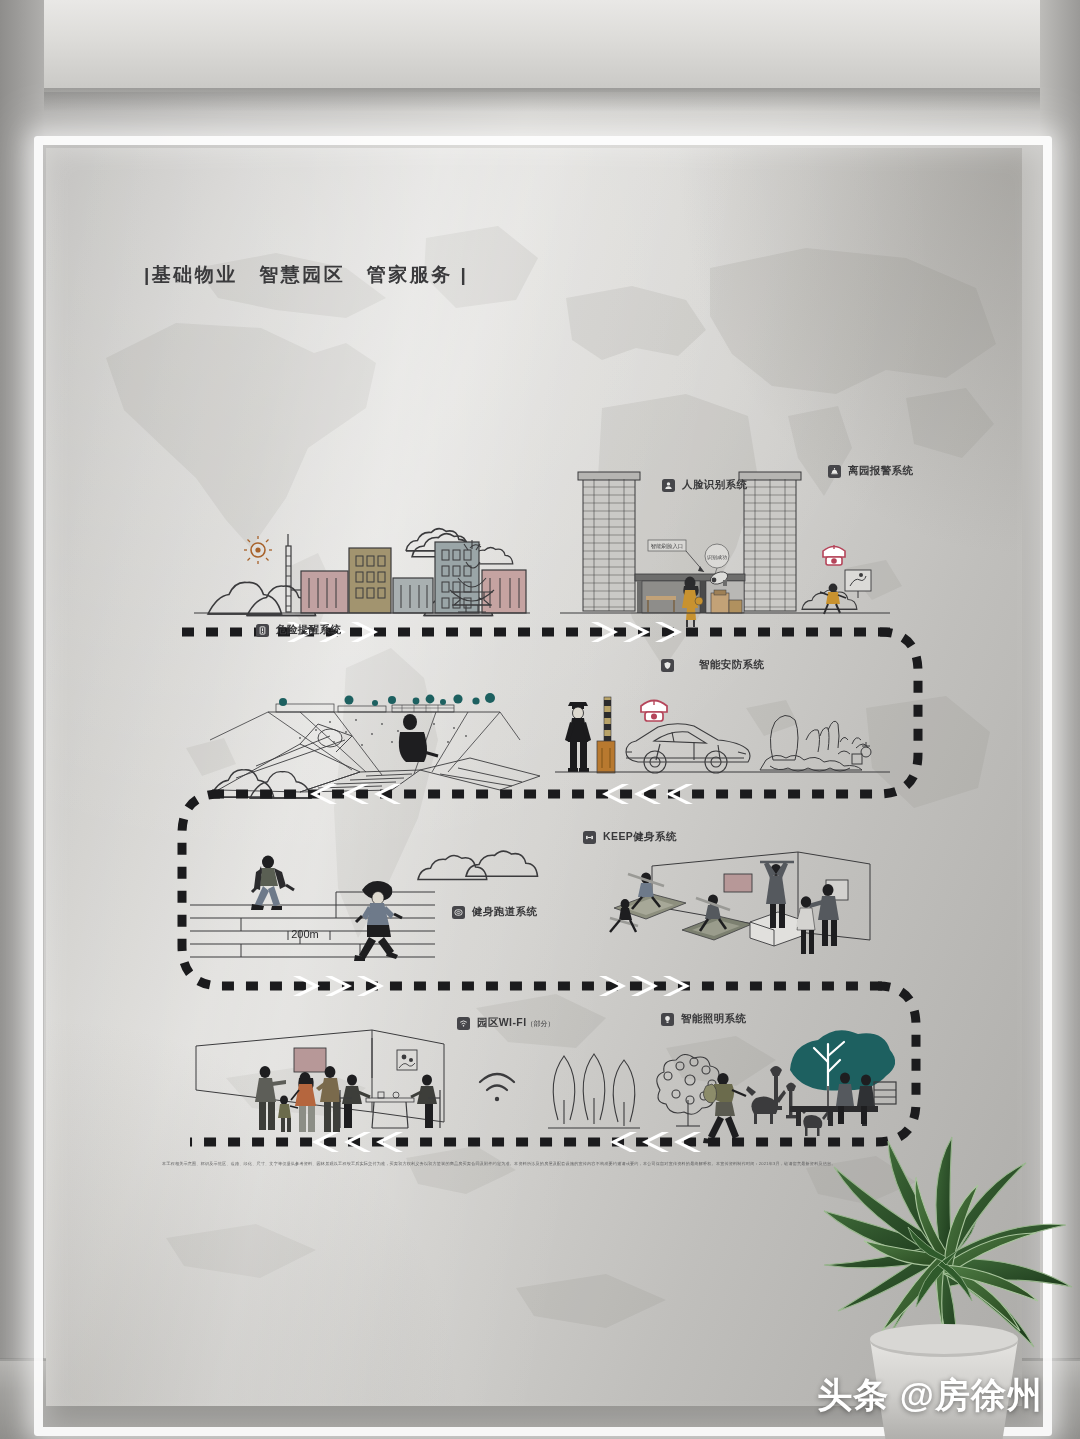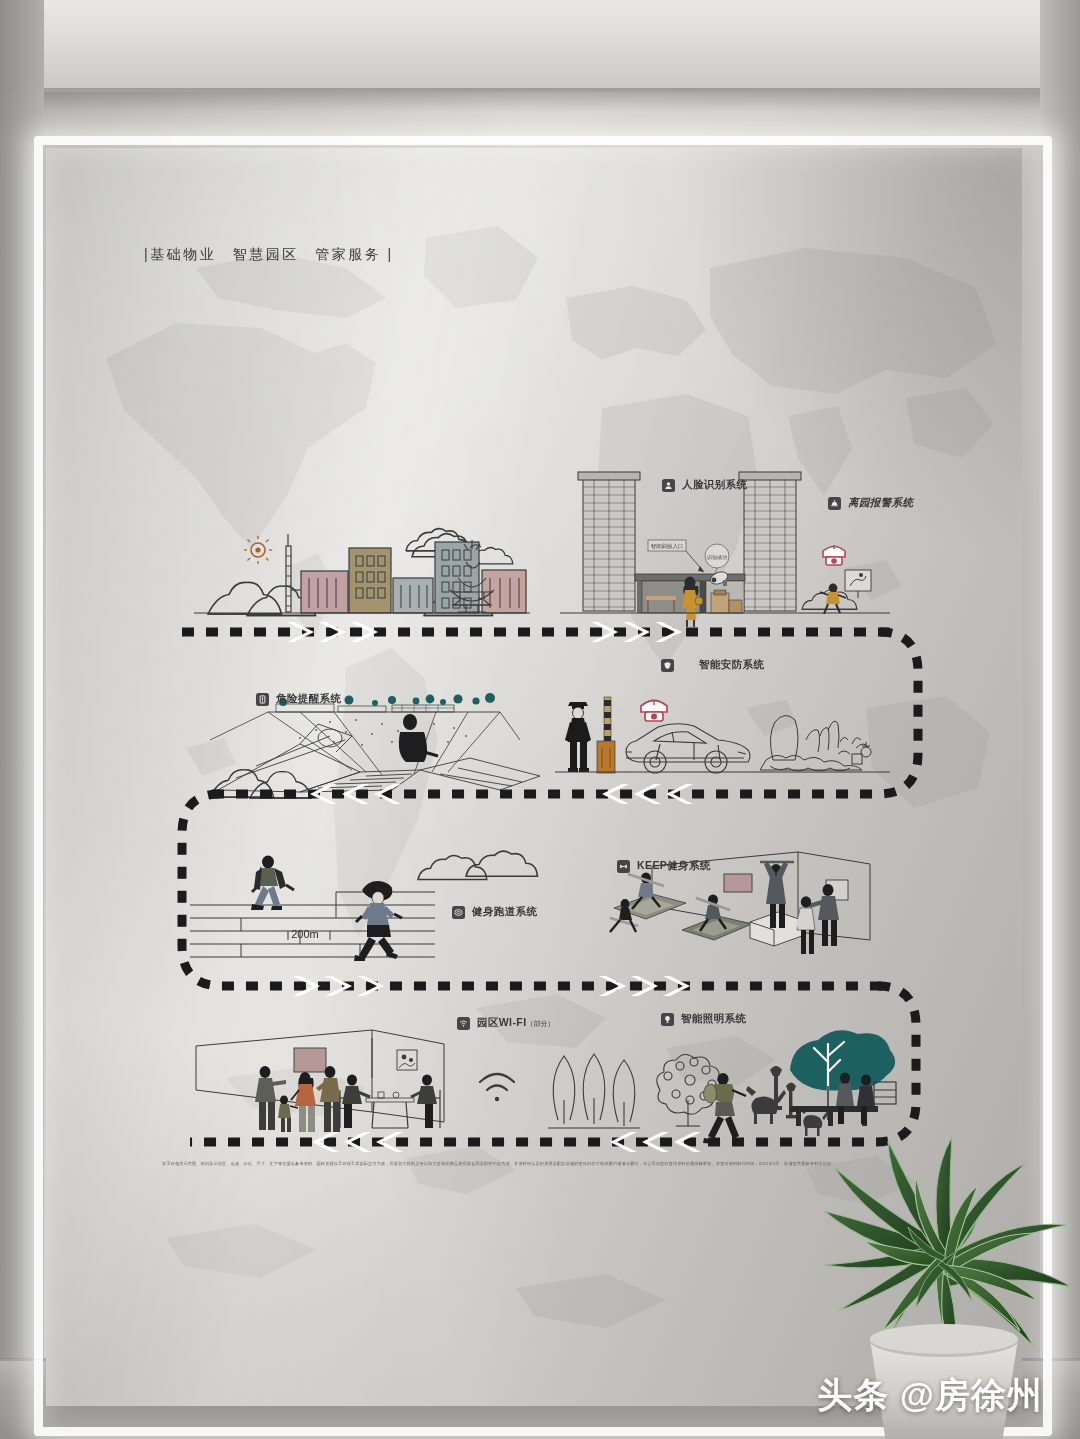--- a/index.html
+++ b/index.html
@@ -97,22 +97,22 @@
   }
   .glink-mark i{
     display:block;width:14px;height:9px;background:#e8e8e6;border-radius:1px;
   }
   .title-txt{
     font-size:37px;letter-spacing:.5px;color:#2d2d2f;font-weight:400;
     white-space:nowrap;
     text-shadow:0 1px 0 rgba(255,255,255,.25);
   }
   .subtitle{
-    margin-top:18px;font-size:14px;color:#3a3a3c;letter-spacing:2.5px;
-    white-space:nowrap;font-weight:400;
+    margin-top:34px;font-size:19px;color:#3a3a3c;letter-spacing:2.5px;
+    white-space:nowrap;font-weight:700;
   }
 
   
   .syslabel{
     position:absolute;display:flex;align-items:center;gap:7px;
     white-space:nowrap;
   }
   .syslabel .chip{
     width:13px;height:13px;border-radius:2.5px;background:#46464a;
     display:flex;align-items:center;justify-content:center;flex:none;
@@ -993,52 +993,52 @@
   <div class="syslabel" style="left:662px;top:478px;">
     <span class="chip">
       <svg width="9" height="9" viewBox="0 0 10 10">
           <circle cx="5" cy="3.2" r="1.9" fill="#e9e9e7"></circle>
           <path d="M1.4 9 q.6-3.1 3.6-3.1 q3 0 3.6 3.1 z" fill="#e9e9e7"></path>
         </svg>
     </span>
     <span class="lab">人脸识别系统</span>
   </div>
 
-  <div class="syslabel" style="left:828px;top:496px;font-style:italic;">
+  <div class="syslabel" style="left:828px;top:464px;">
     <span class="chip">
       <svg width="9" height="9" viewBox="0 0 10 10">
           <path d="M2 7 q0-4 3-4 q3 0 3 4 z" fill="#e9e9e7"></path>
           <rect x="1.4" y="7" width="7.2" height="1" fill="#e9e9e7"></rect>
           <rect x="4.4" y="1.2" width="1.2" height="1.6" fill="#e9e9e7"></rect>
         </svg>
     </span>
     <span class="lab">离园报警系统</span>
   </div>
 
-  <div class="syslabel" style="left:256px;top:692px;">
+  <div class="syslabel" style="left:256px;top:623px;">
     <span class="chip">
       <svg width="9" height="9" viewBox="0 0 10 10">
           <rect x="2.4" y="1" width="5.2" height="8" rx=".7" fill="none" stroke="#e9e9e7" stroke-width="1.1"></rect>
           <rect x="4.4" y="2.6" width="1.2" height="3.2" fill="#e9e9e7"></rect>
           <rect x="4.4" y="6.6" width="1.2" height="1.2" fill="#e9e9e7"></rect>
         </svg>
     </span>
     <span class="lab">危险提醒系统</span>
   </div>
 
   <div class="syslabel" style="left:661px;top:658px;gap:25px;">
     <span class="chip">
       <svg width="9" height="9" viewBox="0 0 10 10">
           <path d="M5 1 L8.4 2.4 q0 5-3.4 6.6 Q1.6 7.4 1.6 2.4 Z" fill="#e9e9e7"></path>
         </svg>
     </span>
     <span class="lab">智能安防系统</span>
   </div>
 
-  <div class="syslabel" style="left:583px;top:859px;margin-left:34px;">
+  <div class="syslabel" style="left:583px;top:830px;">
     <span class="chip">
       <svg width="9" height="9" viewBox="0 0 10 10">
           <rect x="1.2" y="3.2" width="1.8" height="3.6" fill="#e9e9e7"></rect>
           <rect x="7" y="3.2" width="1.8" height="3.6" fill="#e9e9e7"></rect>
           <rect x="3" y="4.4" width="4" height="1.2" fill="#e9e9e7"></rect>
         </svg>
     </span>
     <span class="lab">KEEP健身系统</span>
   </div>
 

